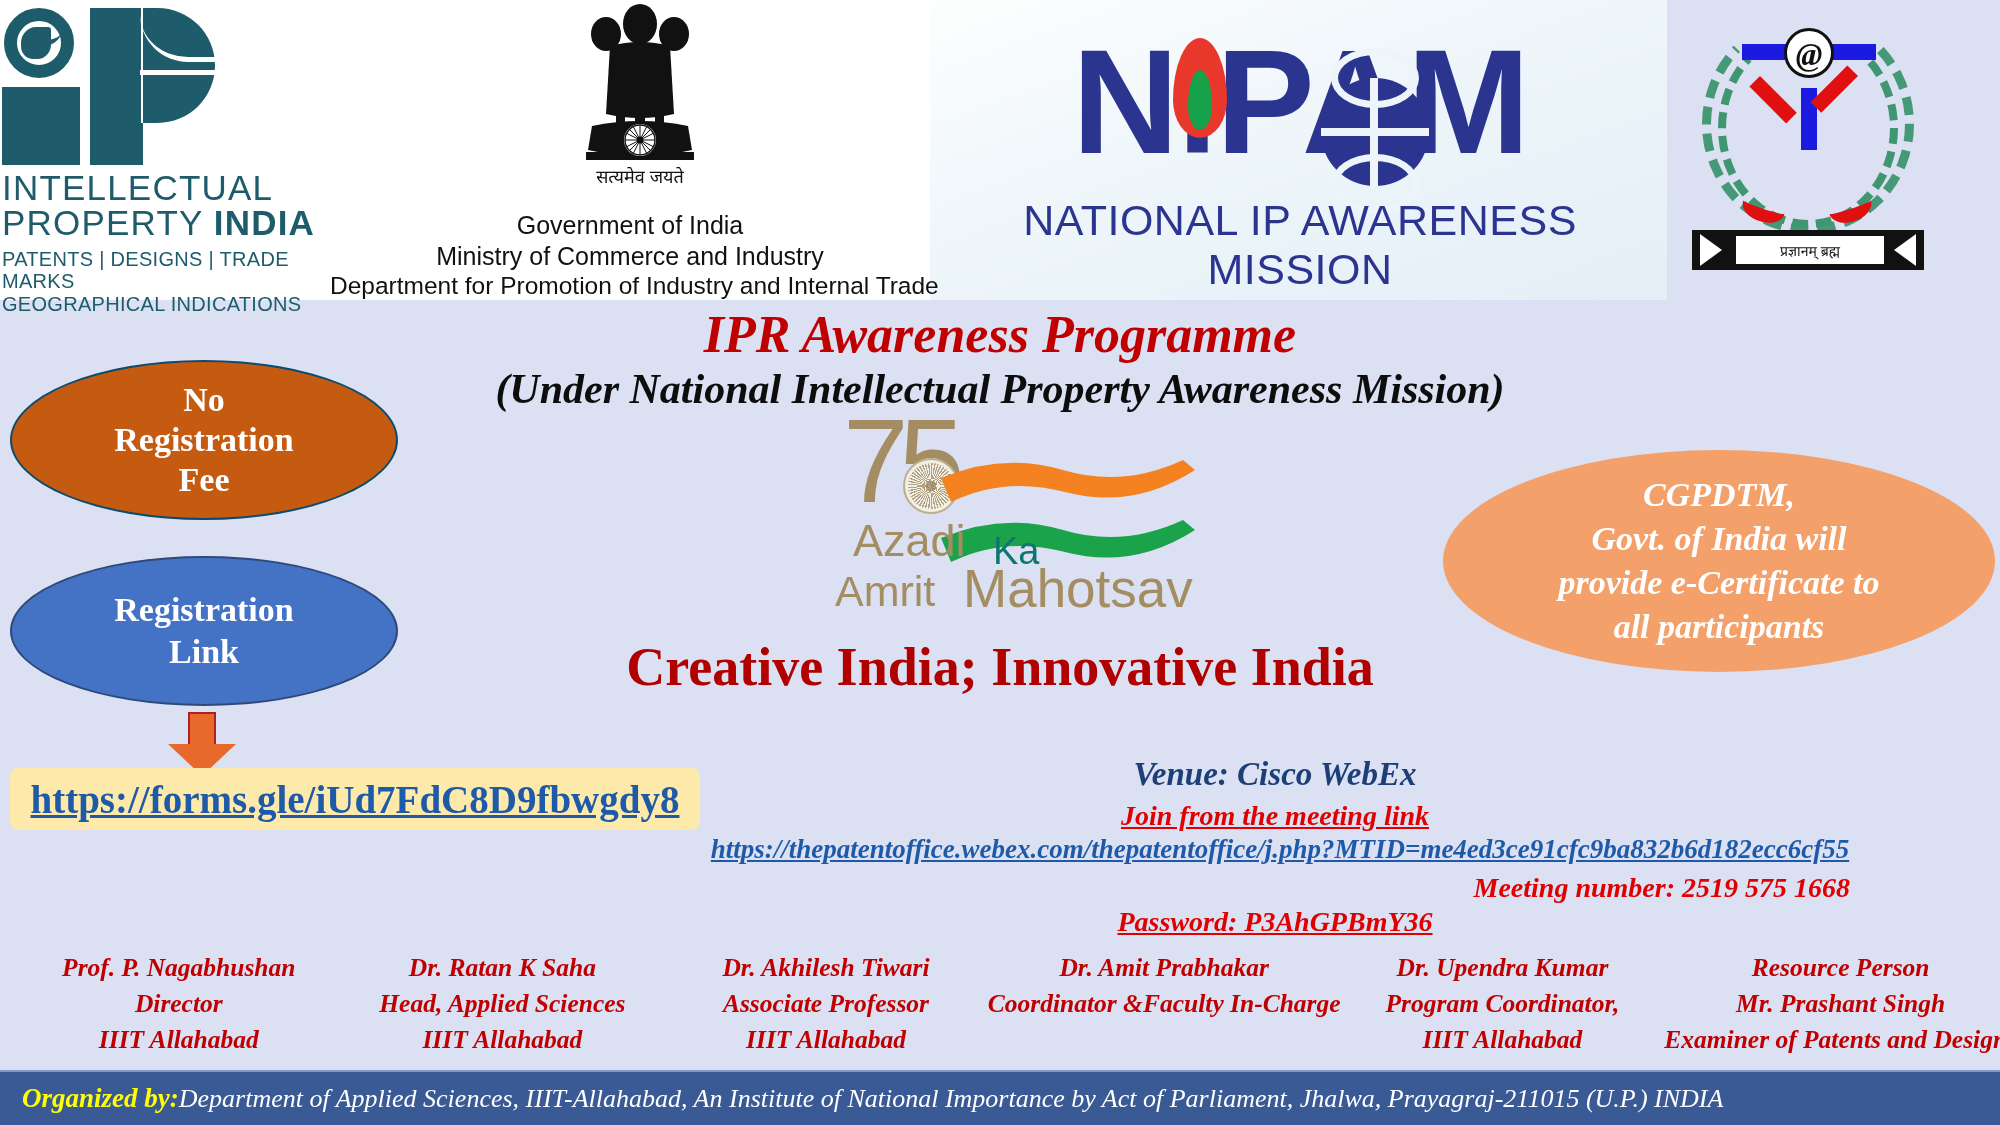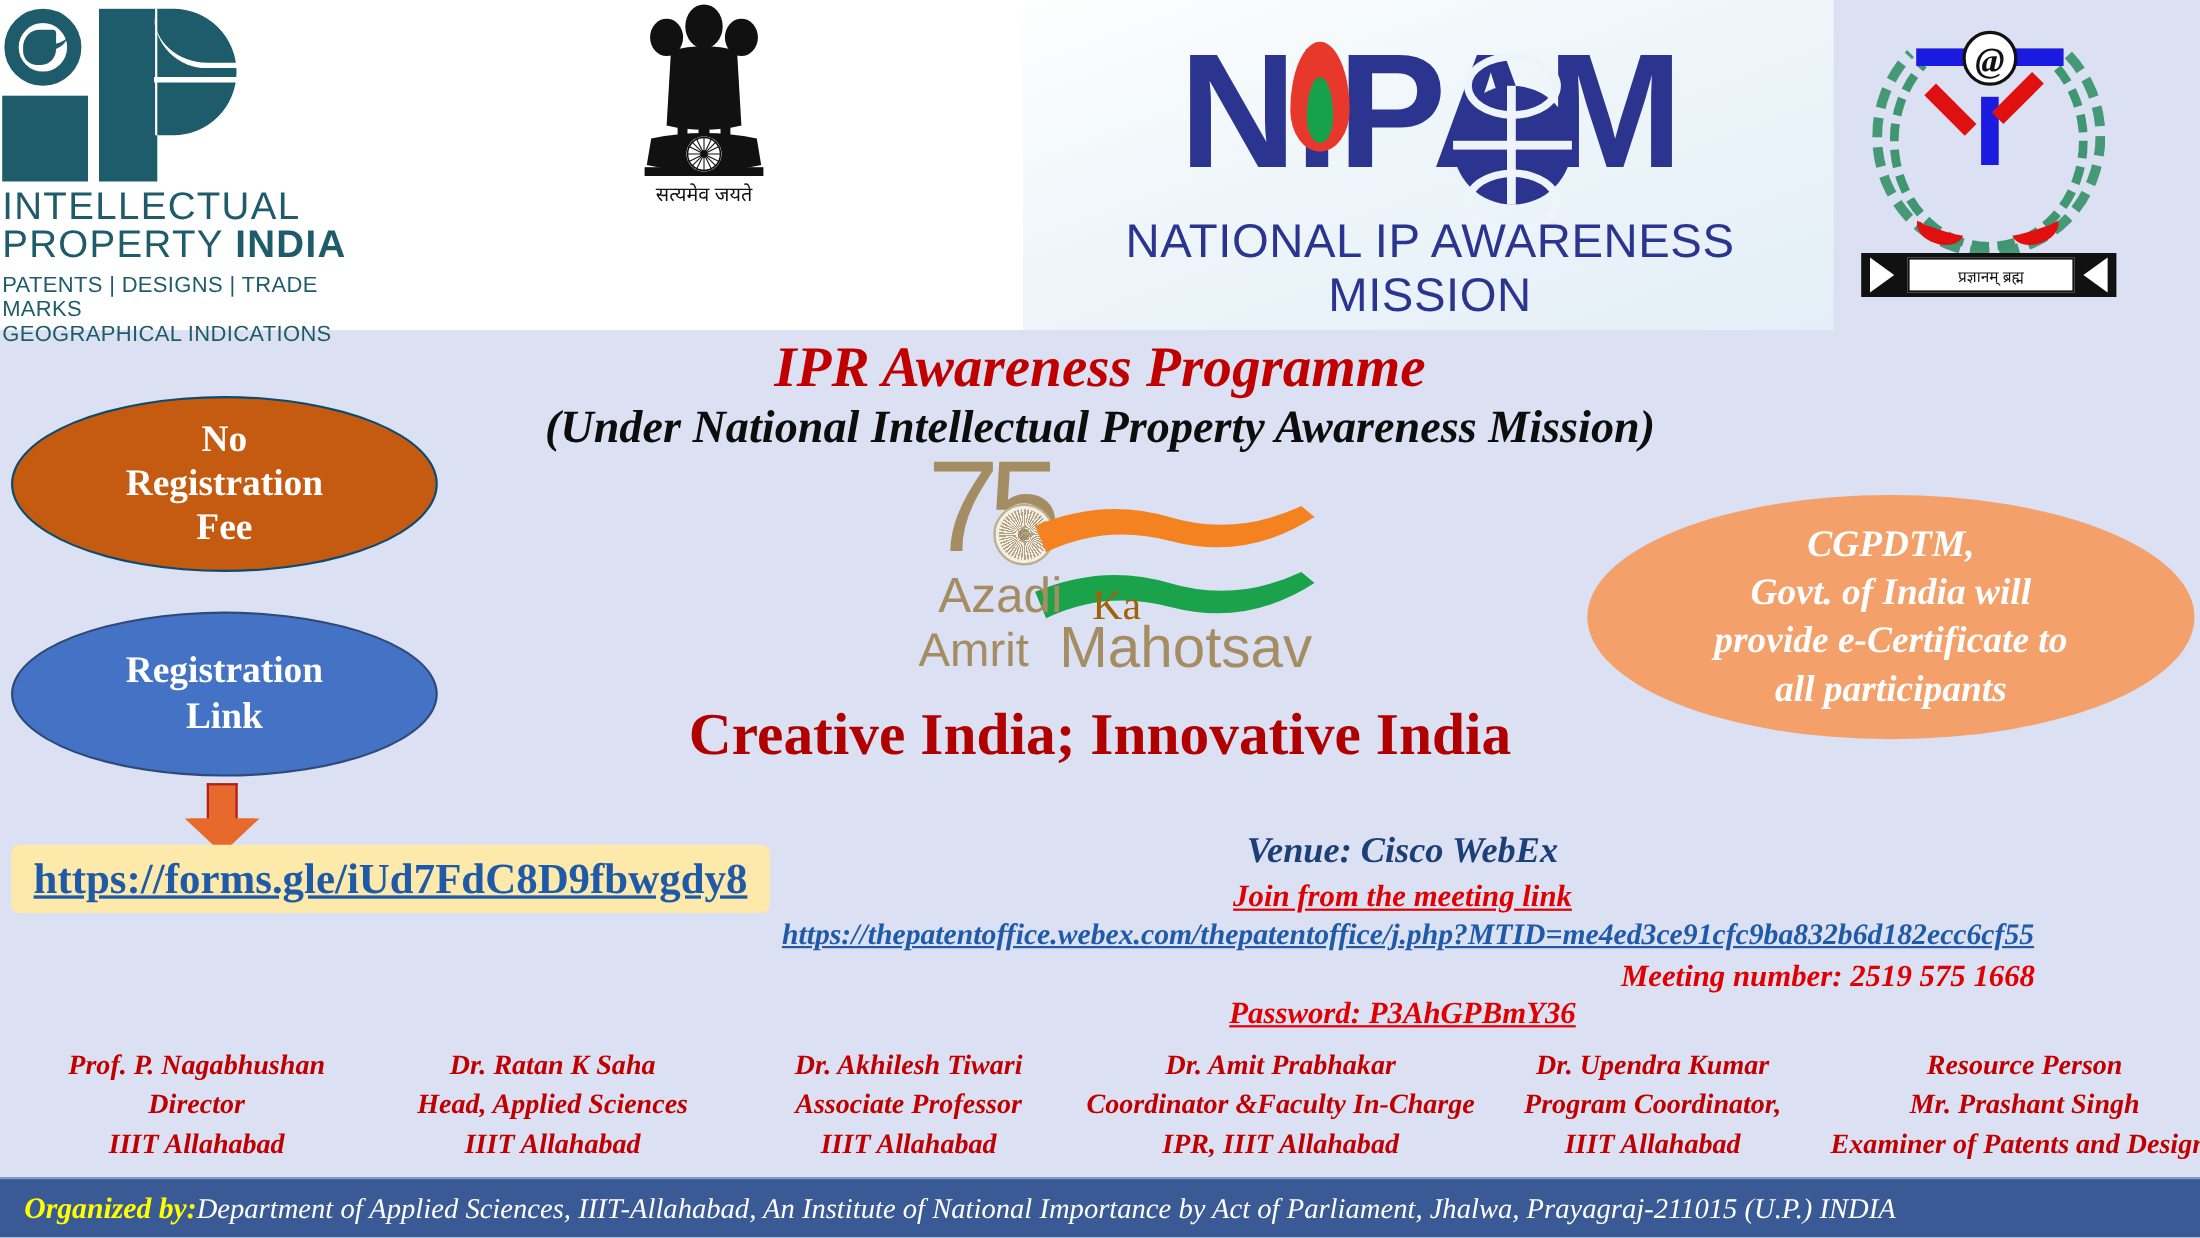--- a/index.html
+++ b/index.html
@@ -263,22 +263,22 @@
     background: repeating-conic-gradient(#b3a382 0deg 4deg, transparent 4deg 8deg);
   }
   .az-flag-o, .az-flag-g { position: absolute; }
   .az-t1 {
     position: absolute; left: 38px; top: 118px;
     font-family: "Liberation Sans", sans-serif;
     font-size: 45px; color: #a58d63; line-height: 1;
   }
   .az-t2 {
     position: absolute; left: 178px; top: 132px;
-    font-family: Liberation Serif, serif;
-    font-size: 38px; color: #a16207; line-height: 1;
+    font-family: Liberation Sans, sans-serif;
+    font-size: 38px; color: #0f766e; line-height: 1;
   }
   .az-t3 {
     position: absolute; left: 20px; top: 170px;
     font-family: "Liberation Sans", sans-serif;
     font-size: 43px; color: #a58d63; line-height: 1;
   }
   .az-t4 {
     position: absolute; left: 148px; top: 162px;
     font-family: "Liberation Sans", sans-serif;
     font-size: 53px; color: #a58d63; line-height: 1;
@@ -498,20 +498,25 @@
             <line x1="84" y1="131" x2="56" y2="145"></line>
         </g>
         <g fill="#111">
           <path d="M28 132 q10 -6 18 0 q-4 8 -18 6 z"></path>
           <path d="M94 132 q10 -6 18 0 q-6 8 -18 6 z"></path>
         </g>
       </svg>
       <div class="emb-motto">सत्यमेव जयते</div>
     </div>
 
+    <div class="goi-text">
+      <div>Government of India</div>
+      <div>Ministry of Commerce and Industry</div>
+      <div>Department for Promotion of Industry and Internal Trade</div>
+    </div>
 
     <div class="nipam">
       <div class="nipam-word">NiPAM</div>
       <div class="nipam-flame"></div>
       <div class="nipam-ball">
         <i class="v"></i>
           <i class="h"></i>
           <i class="c1"></i>
           <i class="c2"></i>
       </div>
@@ -596,21 +601,20 @@
       <div>IIIT Allahabad</div>
     </div>
     <div class="person">
       <div>Dr. Akhilesh Tiwari</div>
       <div>Associate Professor</div>
       <div>IIIT Allahabad</div>
     </div>
     <div class="person">
       <div>Dr. Amit Prabhakar</div>
       <div>Coordinator &amp;Faculty In-Charge</div>
-      <div>IPR, IIIT Allahabad</div>
     </div>
     <div class="person">
       <div>Dr. Upendra Kumar</div>
       <div>Program Coordinator,</div>
       <div>IIIT Allahabad</div>
     </div>
     <div class="person">
       <div>Resource Person</div>
       <div>Mr. Prashant Singh</div>
       <div>Examiner of Patents and Designs</div>

